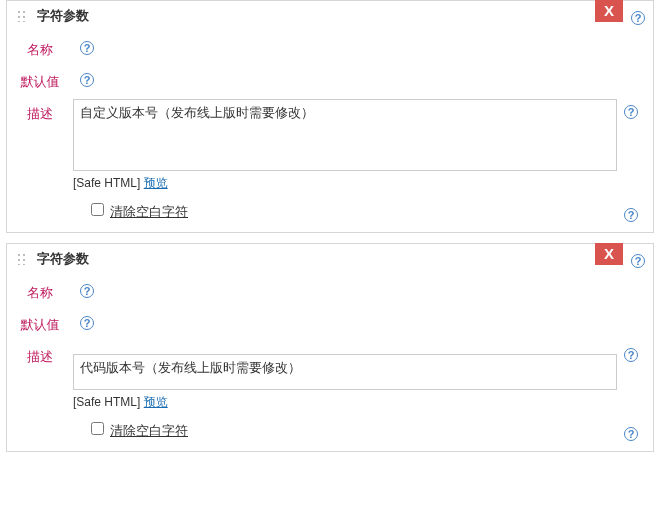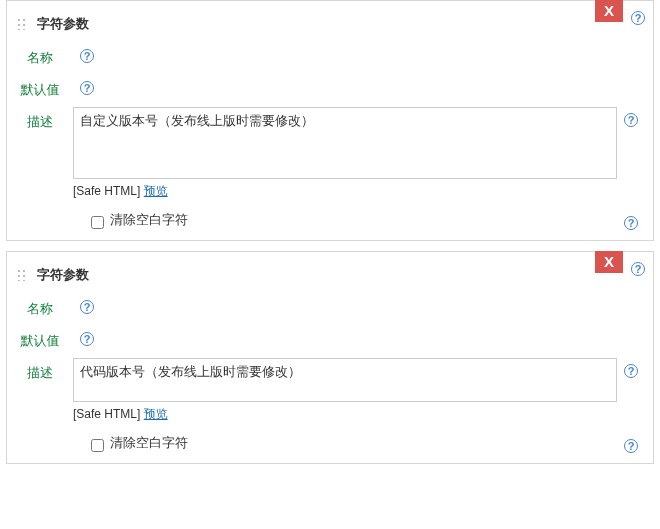--- a/index.html
+++ b/index.html
@@ -14,21 +14,21 @@
   }
   .param-block {
     border: 1px solid #d6d6d6;
     margin: 0 6px 8px 6px;
     background: #fff;
     position: relative;
   }
   .param-header {
     display: flex;
     align-items: center;
-    padding: 14px 10px 6px 10px;
+    padding: 6px 10px 6px 10px;
     border-bottom: 0;
     position: relative;
   }
   .drag-icon {
     width: 12px;
     height: 12px;
     display: inline-block;
     margin-right: 8px;
     background:
       radial-gradient(circle at 2px 2px, #bbb 1.3px, transparent 1.3px),
@@ -85,21 +85,21 @@
   .form-row {
     display: flex;
     align-items: flex-start;
     padding: 4px 8px 4px 0;
   }
   .row-label {
     width: 66px;
     text-align: center;
     padding-top: 6px;
     font-size: 13px;
-    color: #15803d;
+    color: #be185d;
     flex-shrink: 0;
   }
   .row-input-wrap {
     flex: 1 1 auto;
     min-width: 0;
     display: flex;
     flex-direction: column;
   }
   .text-input {
     width: 100%;
@@ -145,21 +145,22 @@
     display: flex;
     align-items: center;
     padding: 6px 8px 10px 0;
   }
   .checkbox-row .row-label {
     width: 66px;
   }
   .checkbox-wrap {
     flex: 1 1 auto;
     display: flex;
-    align-items: flex-end;
+    align-items: flex-start;
+    text-decoration: underline;
   }
   .checkbox-wrap input {
     margin: 0 6px 0 18px;
   }
   .checkbox-wrap label {
     font-size: 13px;
     color: #333;
   }
   .desc-row .row-input-wrap {
     display: flex;
@@ -240,21 +241,21 @@
   <div class="form-row">
     <div class="row-label">默认值</div>
     <div class="row-help">
         <span class="help-icon">?</span>
       </div>
   </div>
 
   <div class="form-row desc-row">
     <div class="row-label">描述</div>
     <div class="row-input-wrap">
-      <textarea class="textarea-input" style="height: 44px;">代码版本号（发布线上版时需要修改）</textarea>
+      <textarea class="textarea-input" style="height: 36px; margin-top: 12px;">代码版本号（发布线上版时需要修改）</textarea>
       <div class="desc-sub">
         <span>[Safe HTML]</span>
         <a>预览</a>
       </div>
     </div>
     <div class="row-help">
         <span class="help-icon">?</span>
       </div>
   </div>
 

